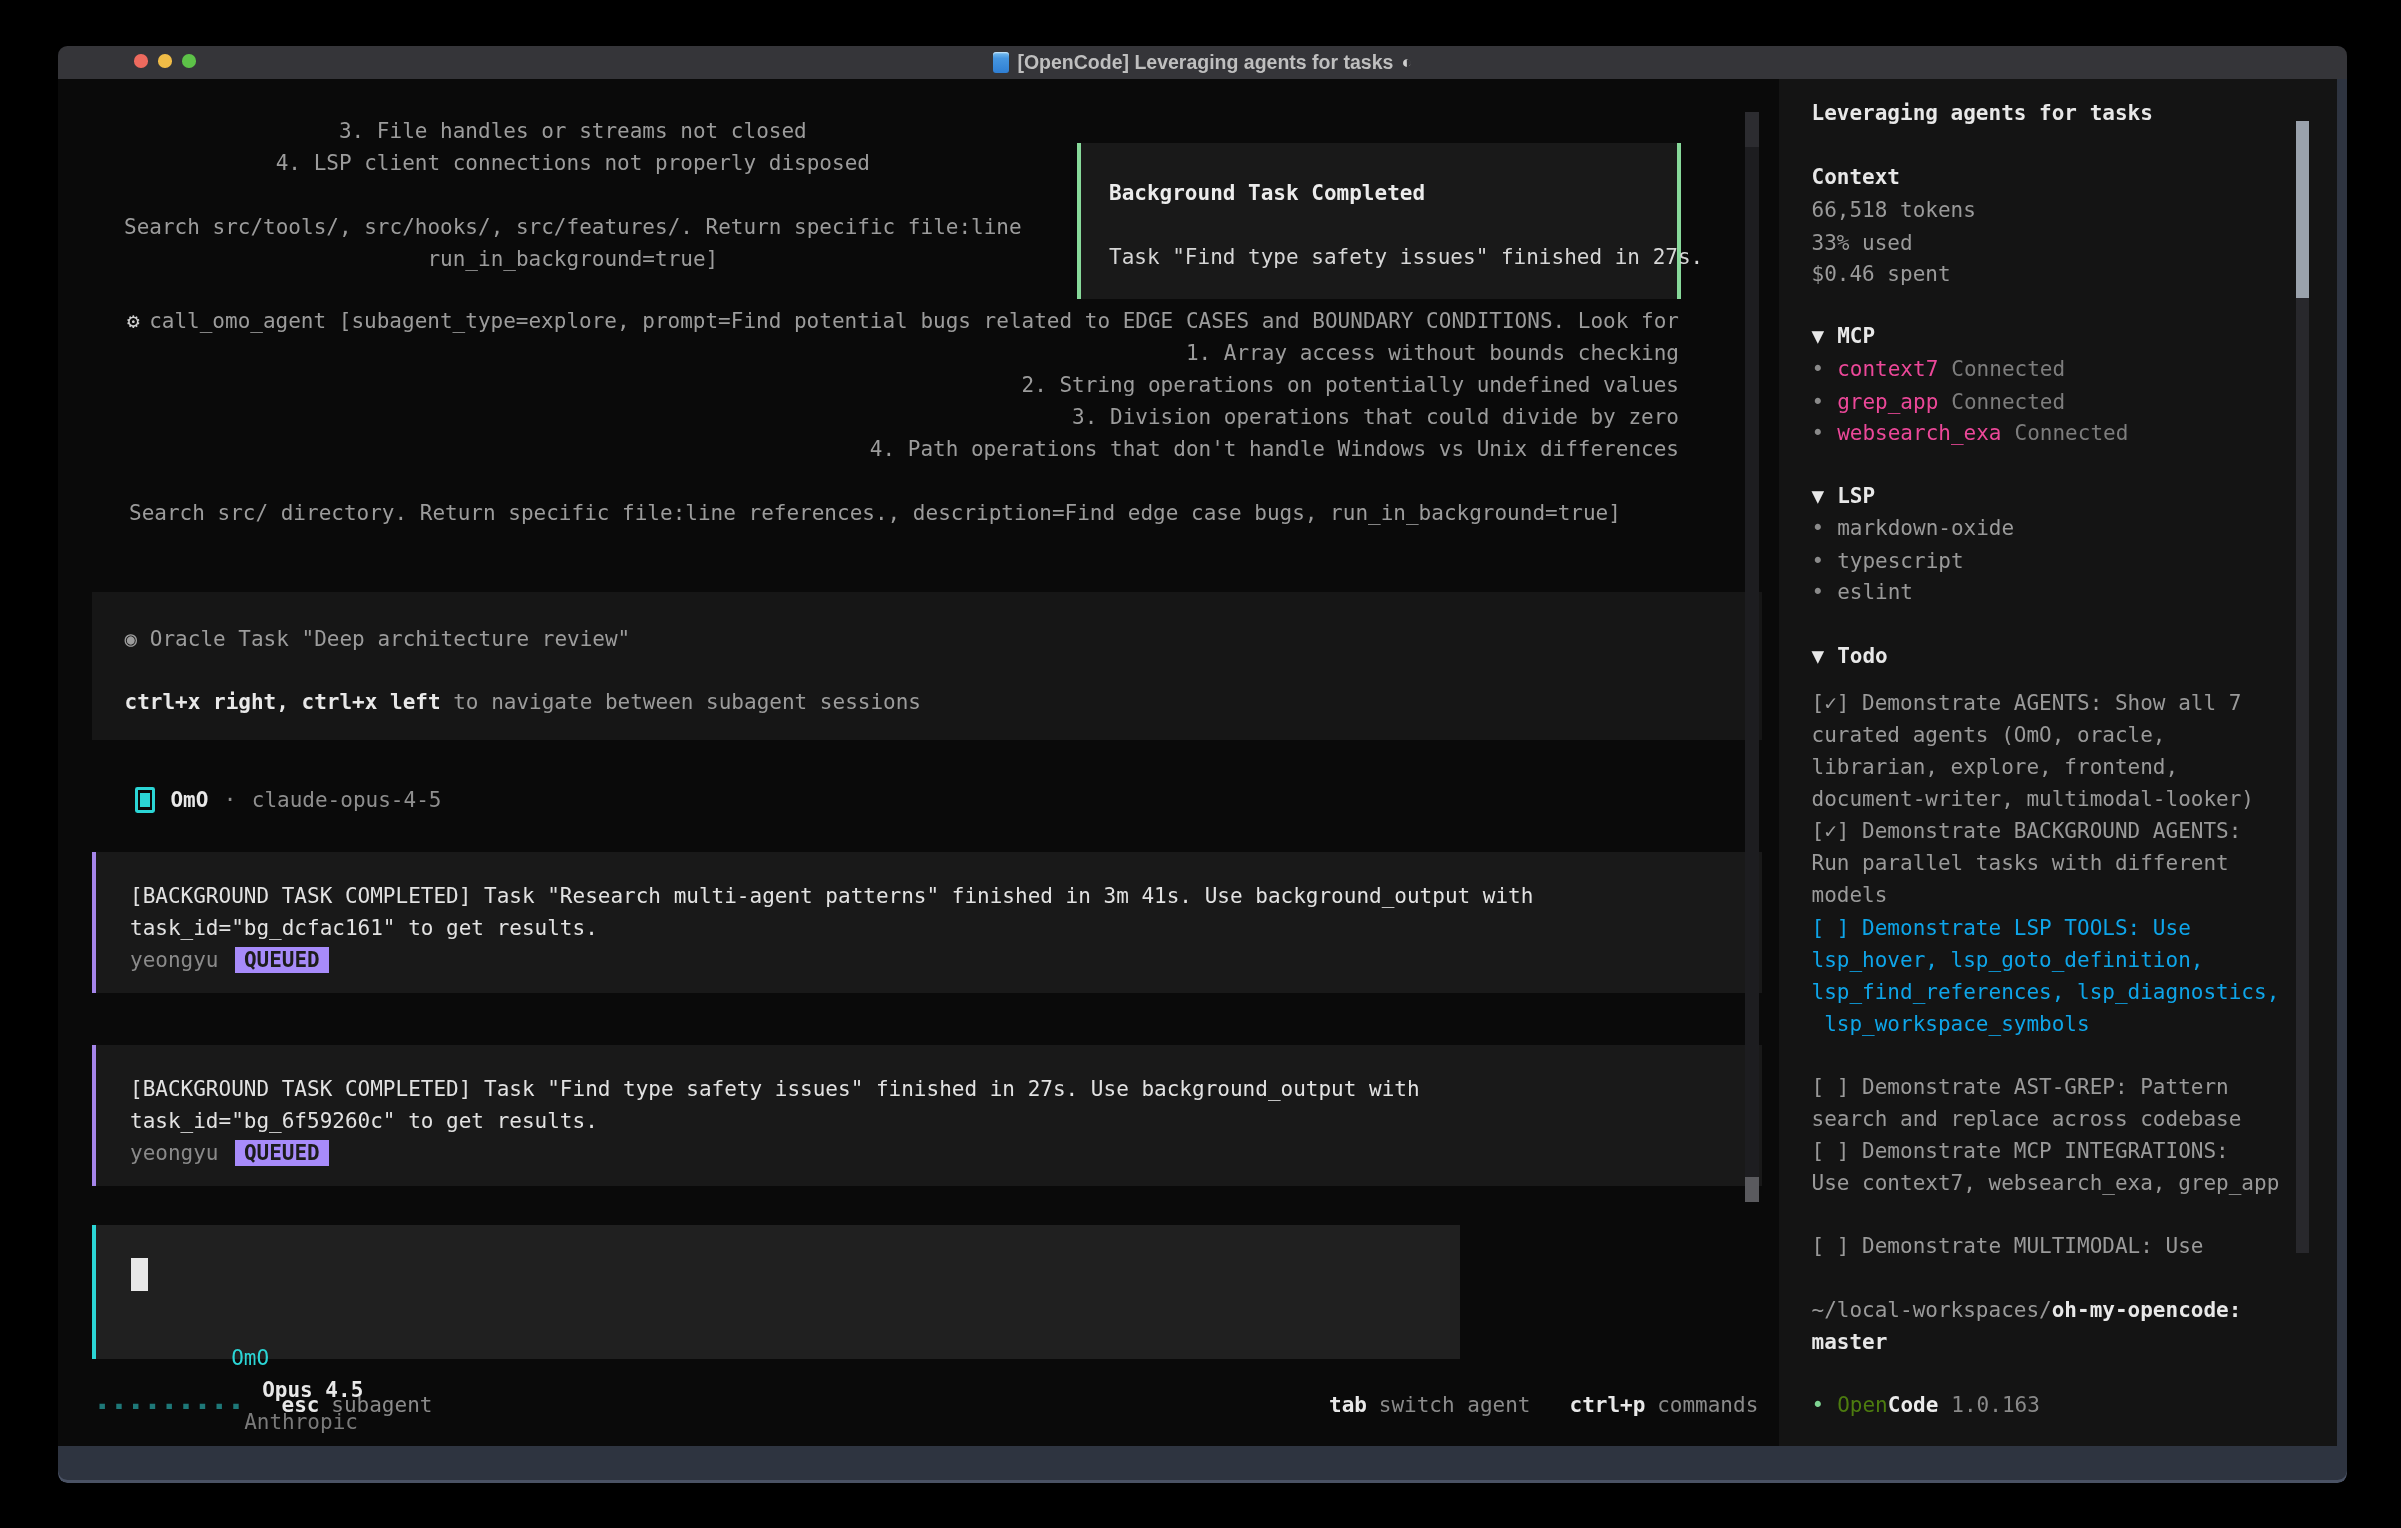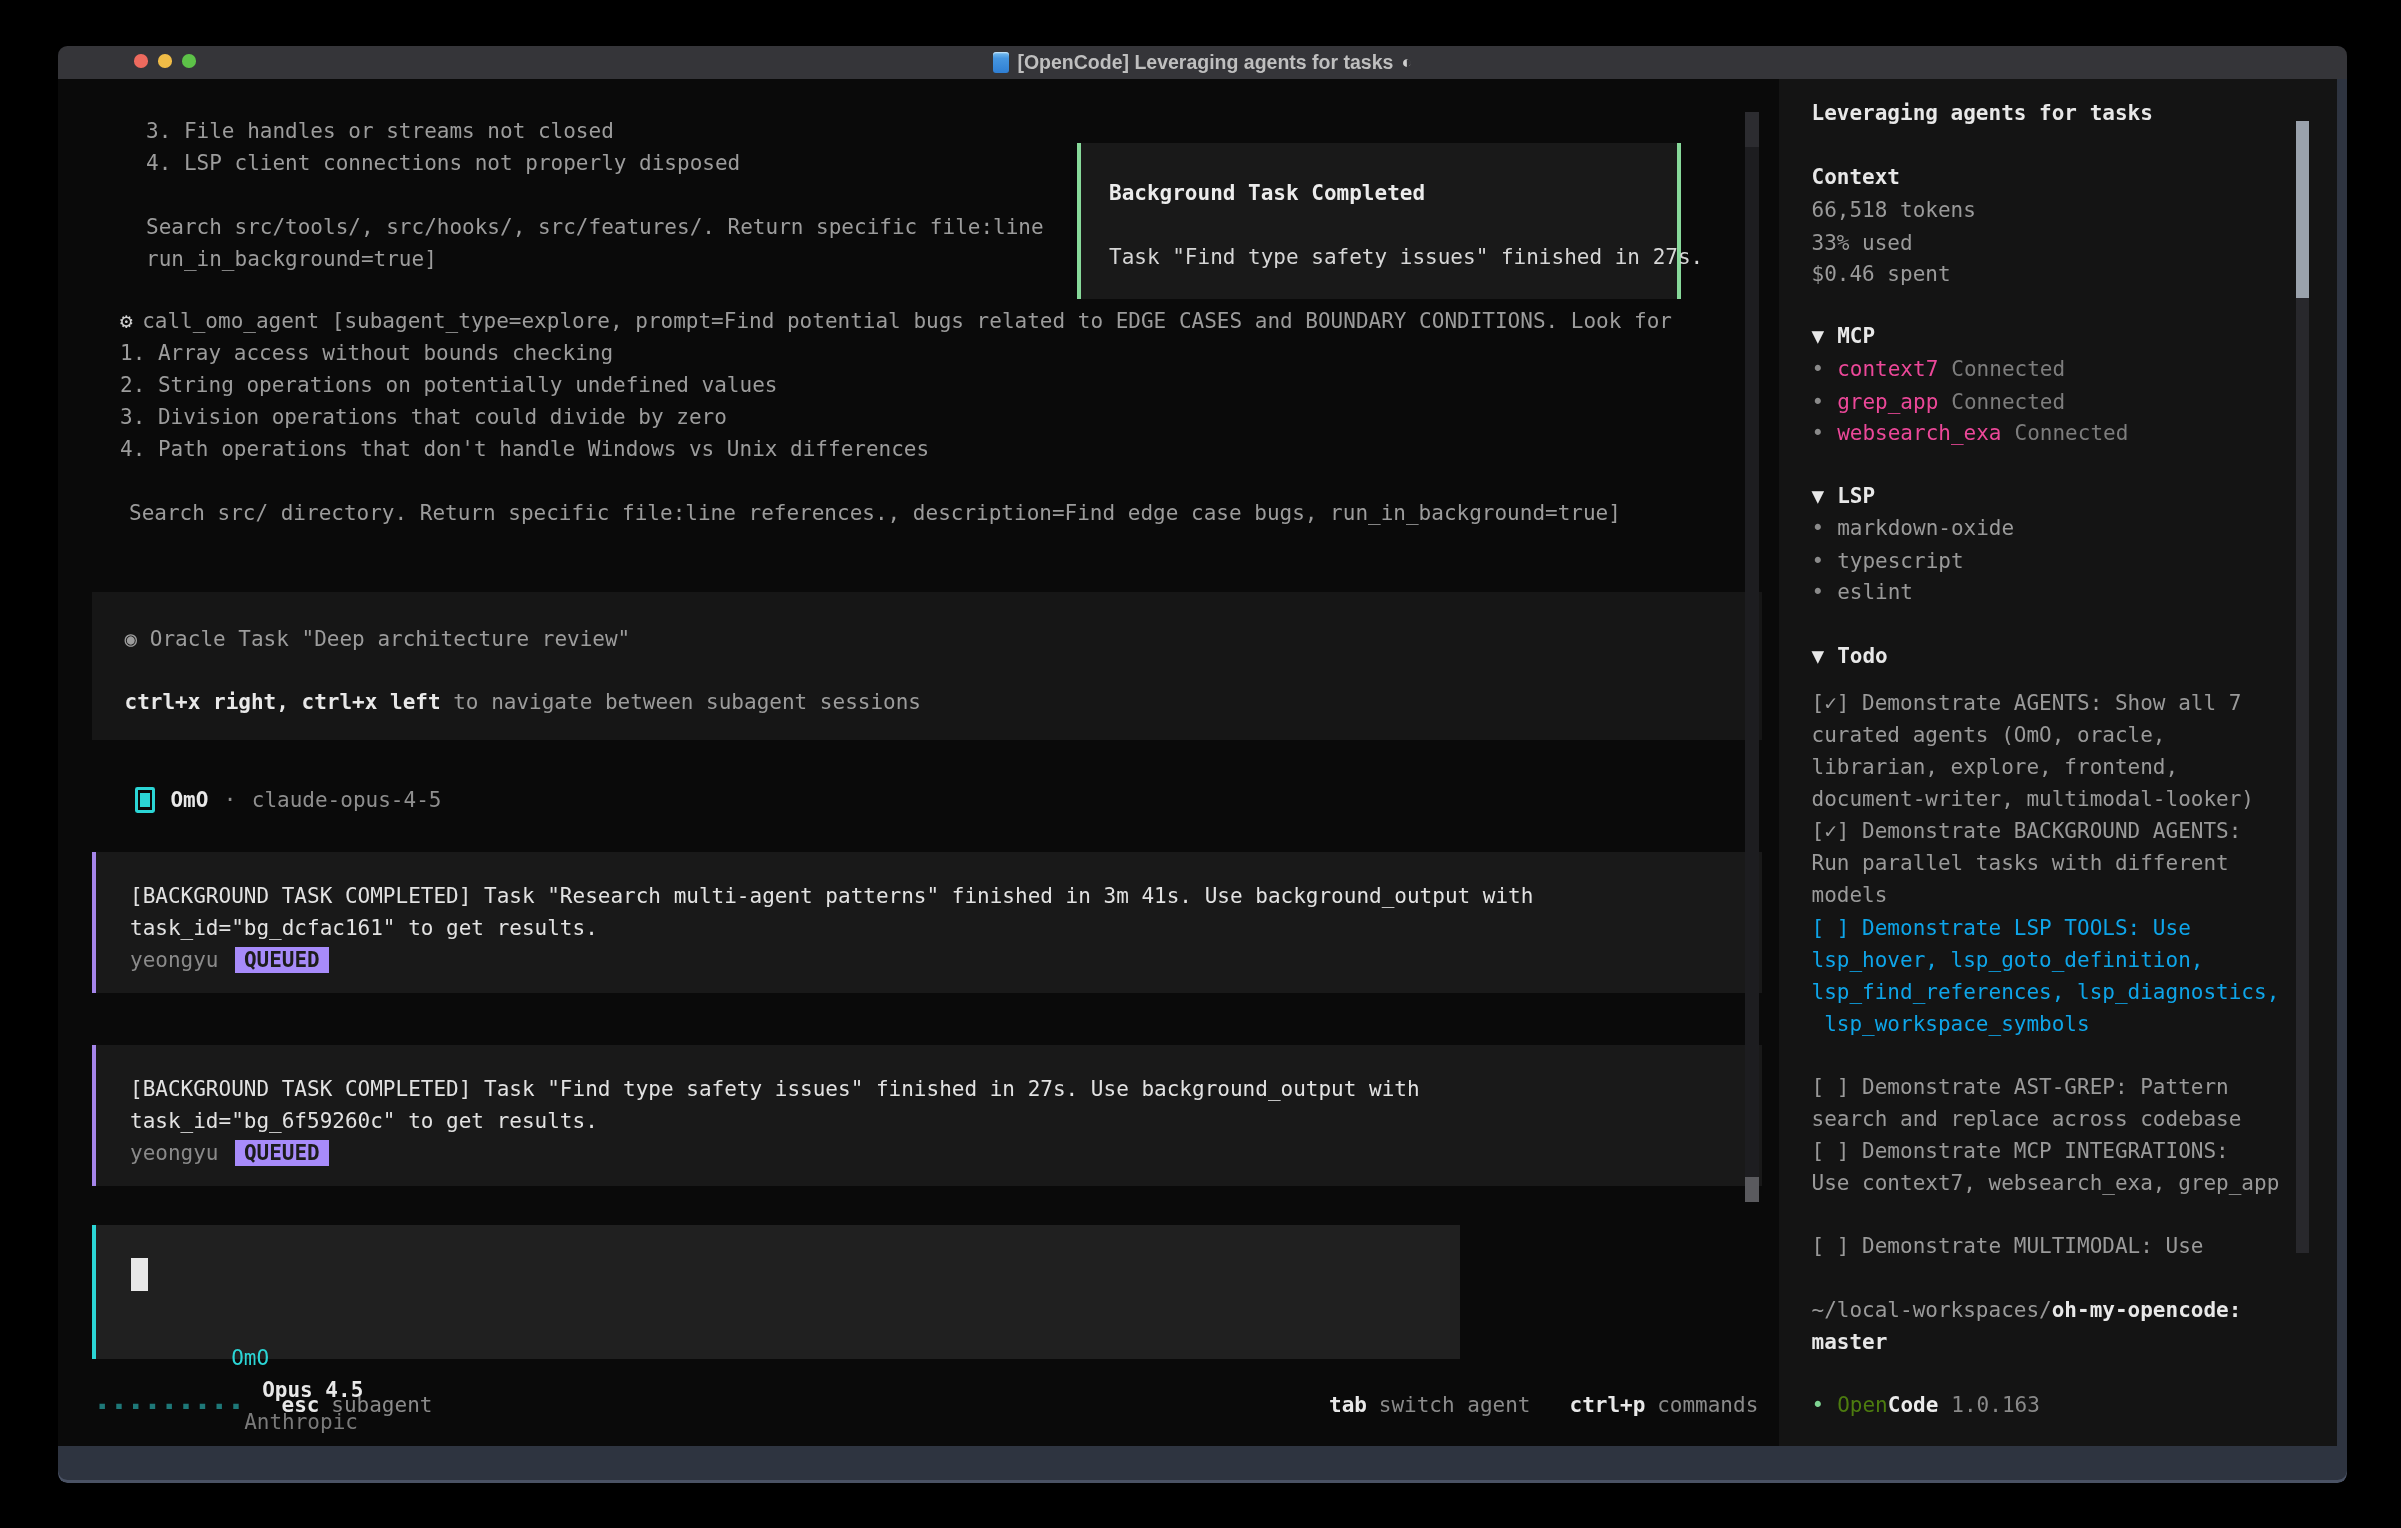--- a/index.html
+++ b/index.html
@@ -12,22 +12,22 @@
   .light.red{background:#ed6a5e;}
   .light.yellow{background:#f0bc47;}
   .light.green{background:#5dc248;}
   .title-wrap{position:absolute;left:0;top:0;width:100%;height:33px;display:flex;align-items:center;justify-content:center;gap:8.3px;font-family:"Liberation Sans",sans-serif;font-weight:bold;font-size:19.5px;color:#bfbfbf;}
   .doc-icon{width:16.5px;height:21px;border-radius:3px;background:linear-gradient(180deg,#7cc1f2 0%,#4696e0 30%,#2f7fd4 100%);box-shadow:inset 0 1.2px 0 rgba(255,255,255,.5);}
   .spinner{color:#cfcfcf;font-size:17.7px;}
   
   .main{position:absolute;left:0;top:33px;width:1721px;height:1367px;background:#0a0a0a;font-size:21px;color:#9c9c9c;}
   .main .line{height:32px;line-height:32px;white-space:pre;}
   .abs{position:absolute;}
-  .preblock{left:88px;top:36px;}
-  .toolblock{left:62px;top:226px;}
+  .preblock{left:66px;top:36px;text-align:center;}
+  .toolblock{left:69px;top:226px;text-align:right;}
   .gear{color:#d0d0d0;margin-right:9.5px;}
   .tailline{left:71px;top:418px;}
   .oraclebox{left:34px;top:513px;width:1670px;height:148px;background:#161616;padding-left:32.5px;padding-top:31px;box-sizing:border-box;}
   .oraclebox .spacer{height:31px;}
   .hint-keys{color:#e8e8e8;font-weight:bold;}
   .omorow{left:77px;top:705px;height:32px;display:flex;align-items:center;gap:15.4px;}
   .agent-check{width:20px;height:26px;border:3px solid #2bd6d6;border-radius:2.4px;box-sizing:border-box;display:flex;align-items:center;justify-content:center;}
   .agent-check .fill{width:9.5px;height:14px;background:#2bd6d6;}
   .agent-name{color:#e8e8e8;font-weight:bold;}
   .sep-dot{color:#8f8f8f;}

